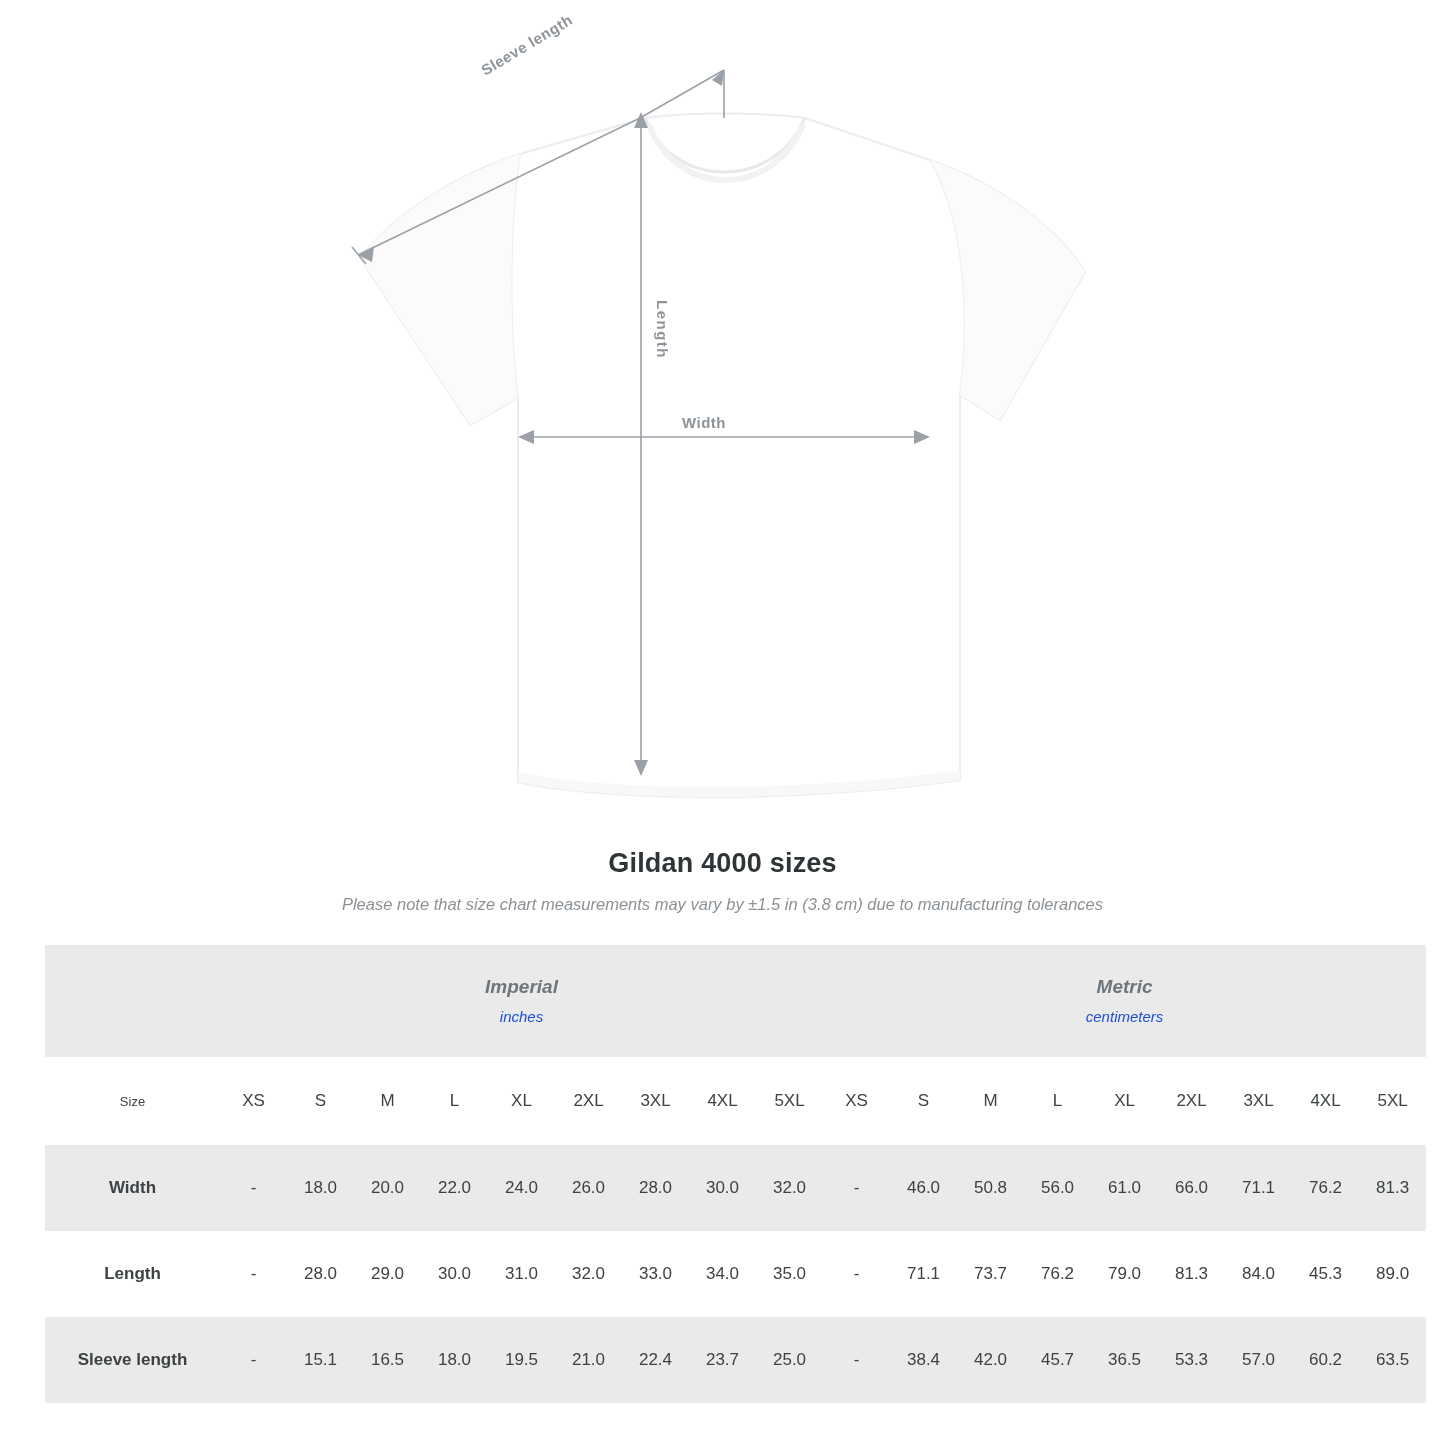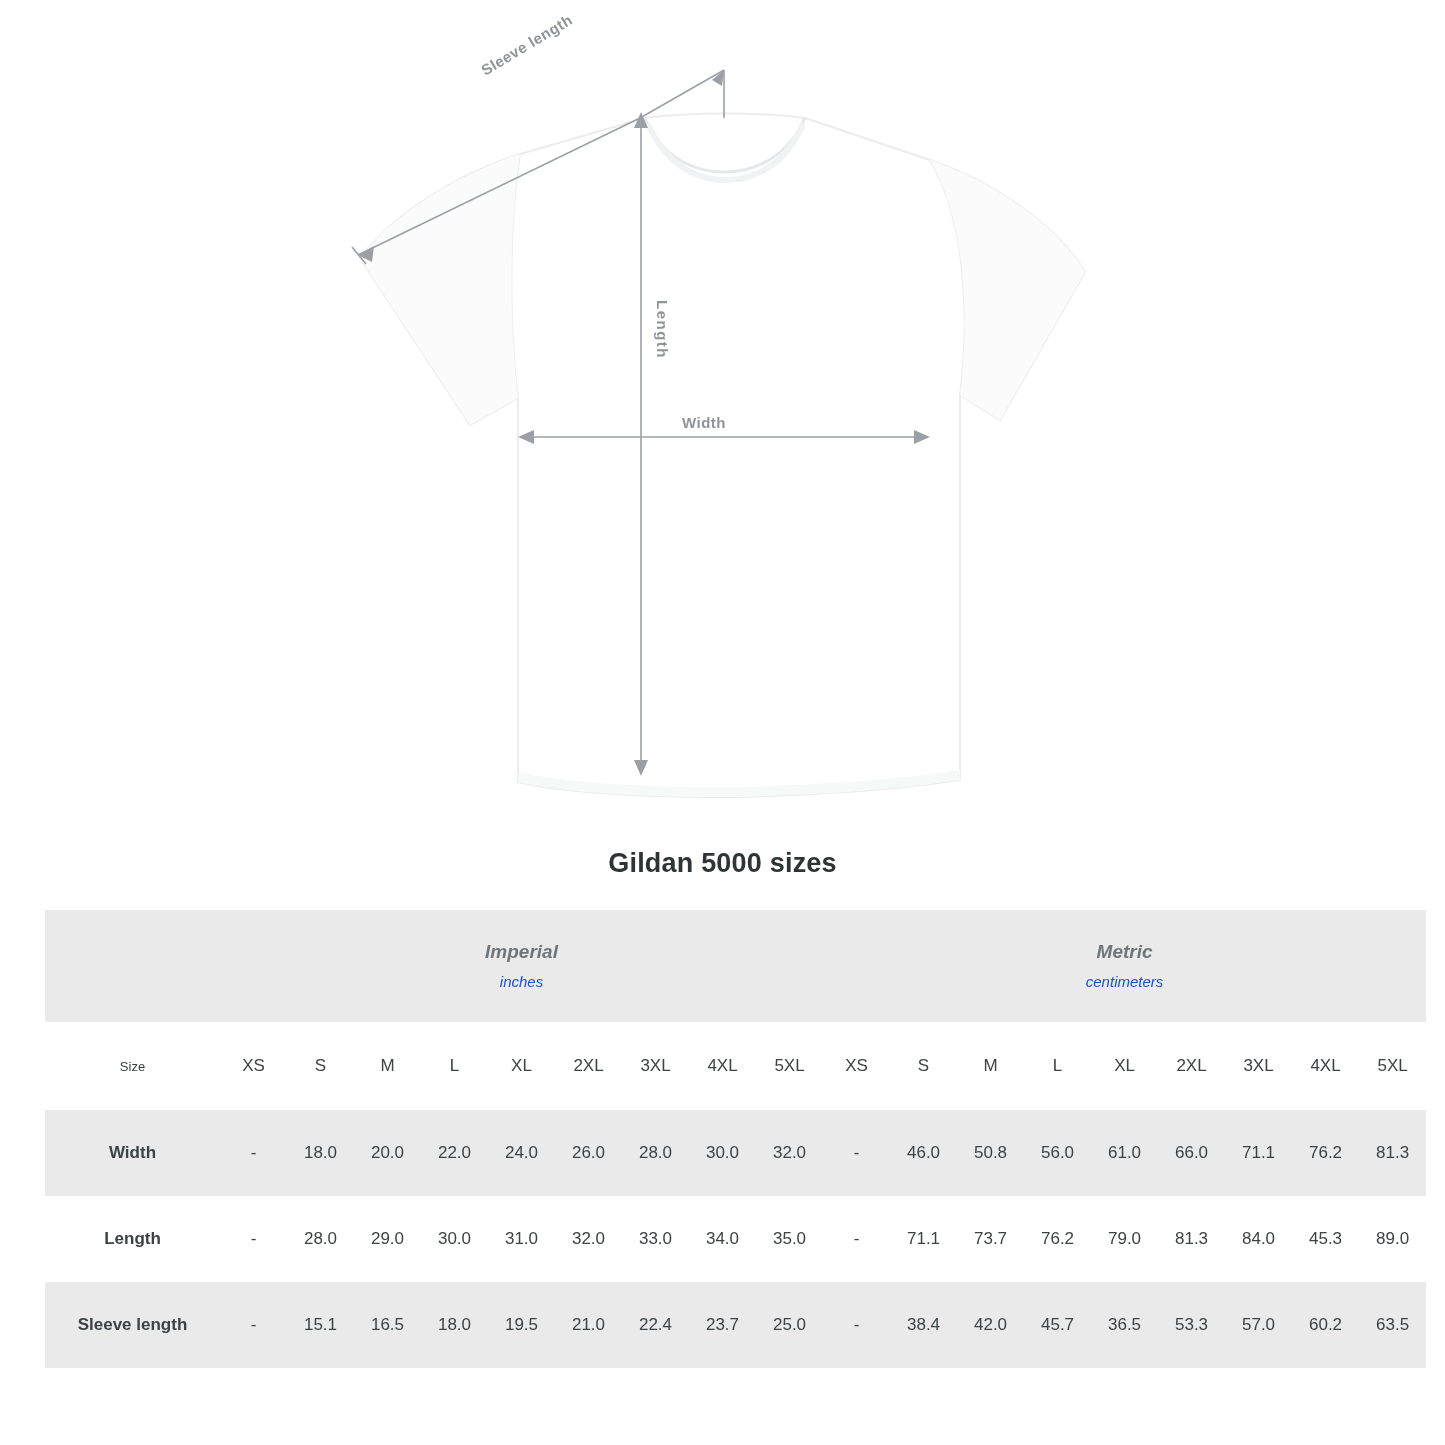--- a/index.html
+++ b/index.html
@@ -196,21 +196,22 @@
         <polygon points="930,437 914,430 914,444" fill="#9aa0a6" stroke="none"></polygon>
       </g>
     </svg>
 
     <div class="dim-label sleeve">Sleeve length</div>
     <div class="dim-label length">Length</div>
     <div class="dim-label width">Width</div>
   </div>
 
   <div class="titles">
-    <div class="chart-title">Gildan 5000 sizes</div>
+    <div class="chart-title">Gildan 4000 sizes</div>
+    <div class="chart-note">Please note that size chart measurements may vary by ±1.5 in (3.8 cm) due to manufacturing tolerances</div>
   </div>
 
   <div class="table-wrap">
     <table class="size-chart">
       <colgroup>
         <col class="col-label">
         <col class="col-val">
           <col class="col-val">
           <col class="col-val">
           <col class="col-val">

